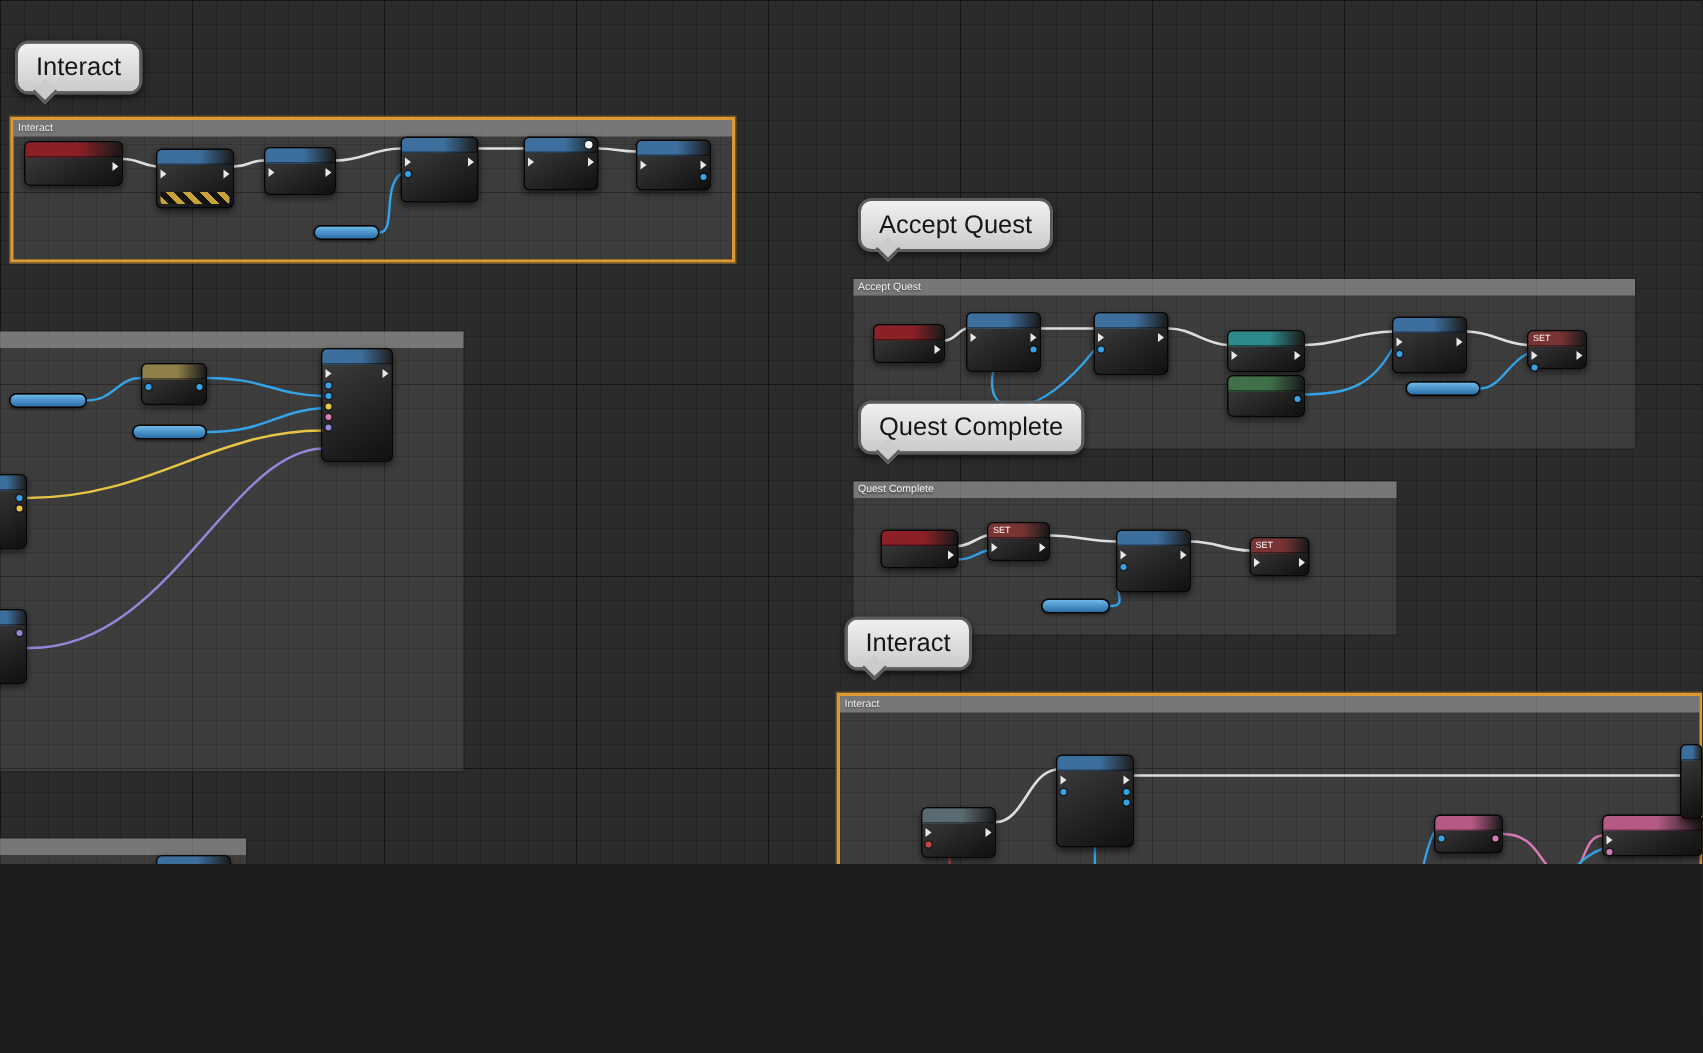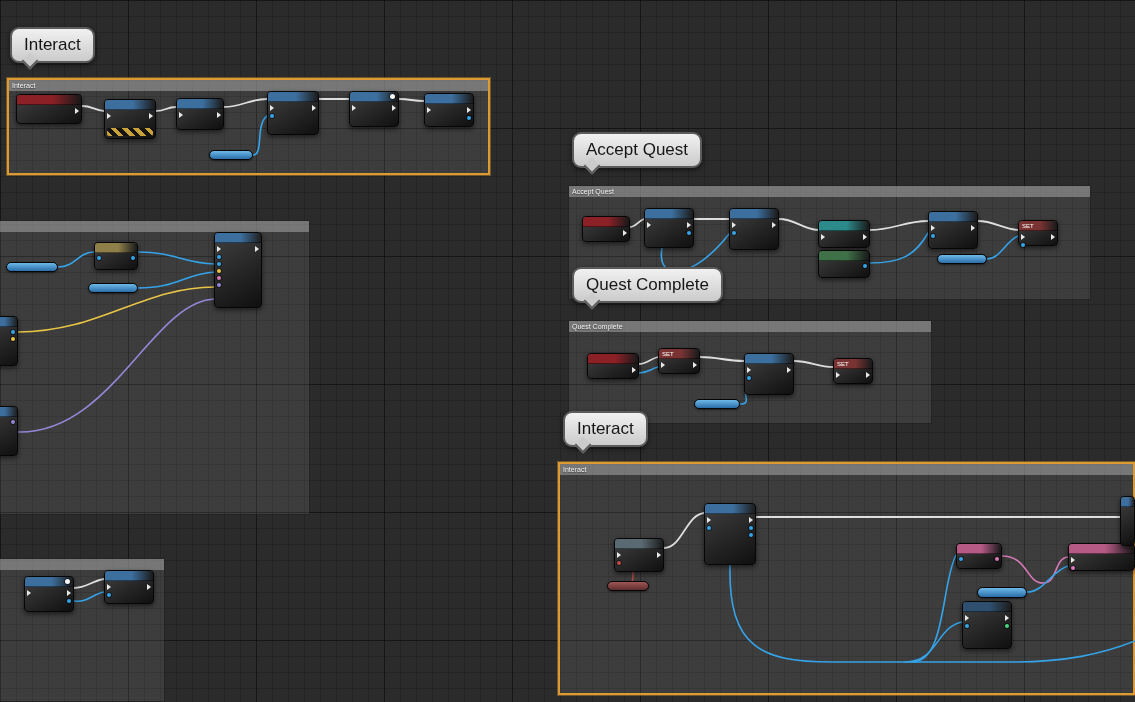--- a/index.html
+++ b/index.html
@@ -1,17 +1,17 @@
 <!DOCTYPE html>
 <html><head>
 <meta charset="utf-8">
 <style>
   html,body{margin:0;padding:0;background:#1c1c1c;font-family:"Liberation Sans",sans-serif;}
   #canvas{
-    position:relative;width:1135px;height:702px;overflow:hidden;
+    position:relative;width:1135px;height:576px;overflow:hidden;
     background-color:#2b2b2b;
     background-image:
       linear-gradient(to right, rgba(0,0,0,0.38) 1px, transparent 1px),
       linear-gradient(to bottom, rgba(0,0,0,0.38) 1px, transparent 1px),
       linear-gradient(to right, rgba(0,0,0,0.16) 1px, transparent 1px),
       linear-gradient(to bottom, rgba(0,0,0,0.16) 1px, transparent 1px);
     background-size:128px 128px,128px 128px,16px 16px,16px 16px;
   }
   .comment-box{position:absolute;z-index:10;background:rgba(255,255,255,0.085);border:1px solid rgba(0,0,0,0.4);box-sizing:border-box;}
   .comment-box.selected{border:2px solid #dd9a33;box-shadow:0 0 0 1px rgba(221,154,51,0.4);}

